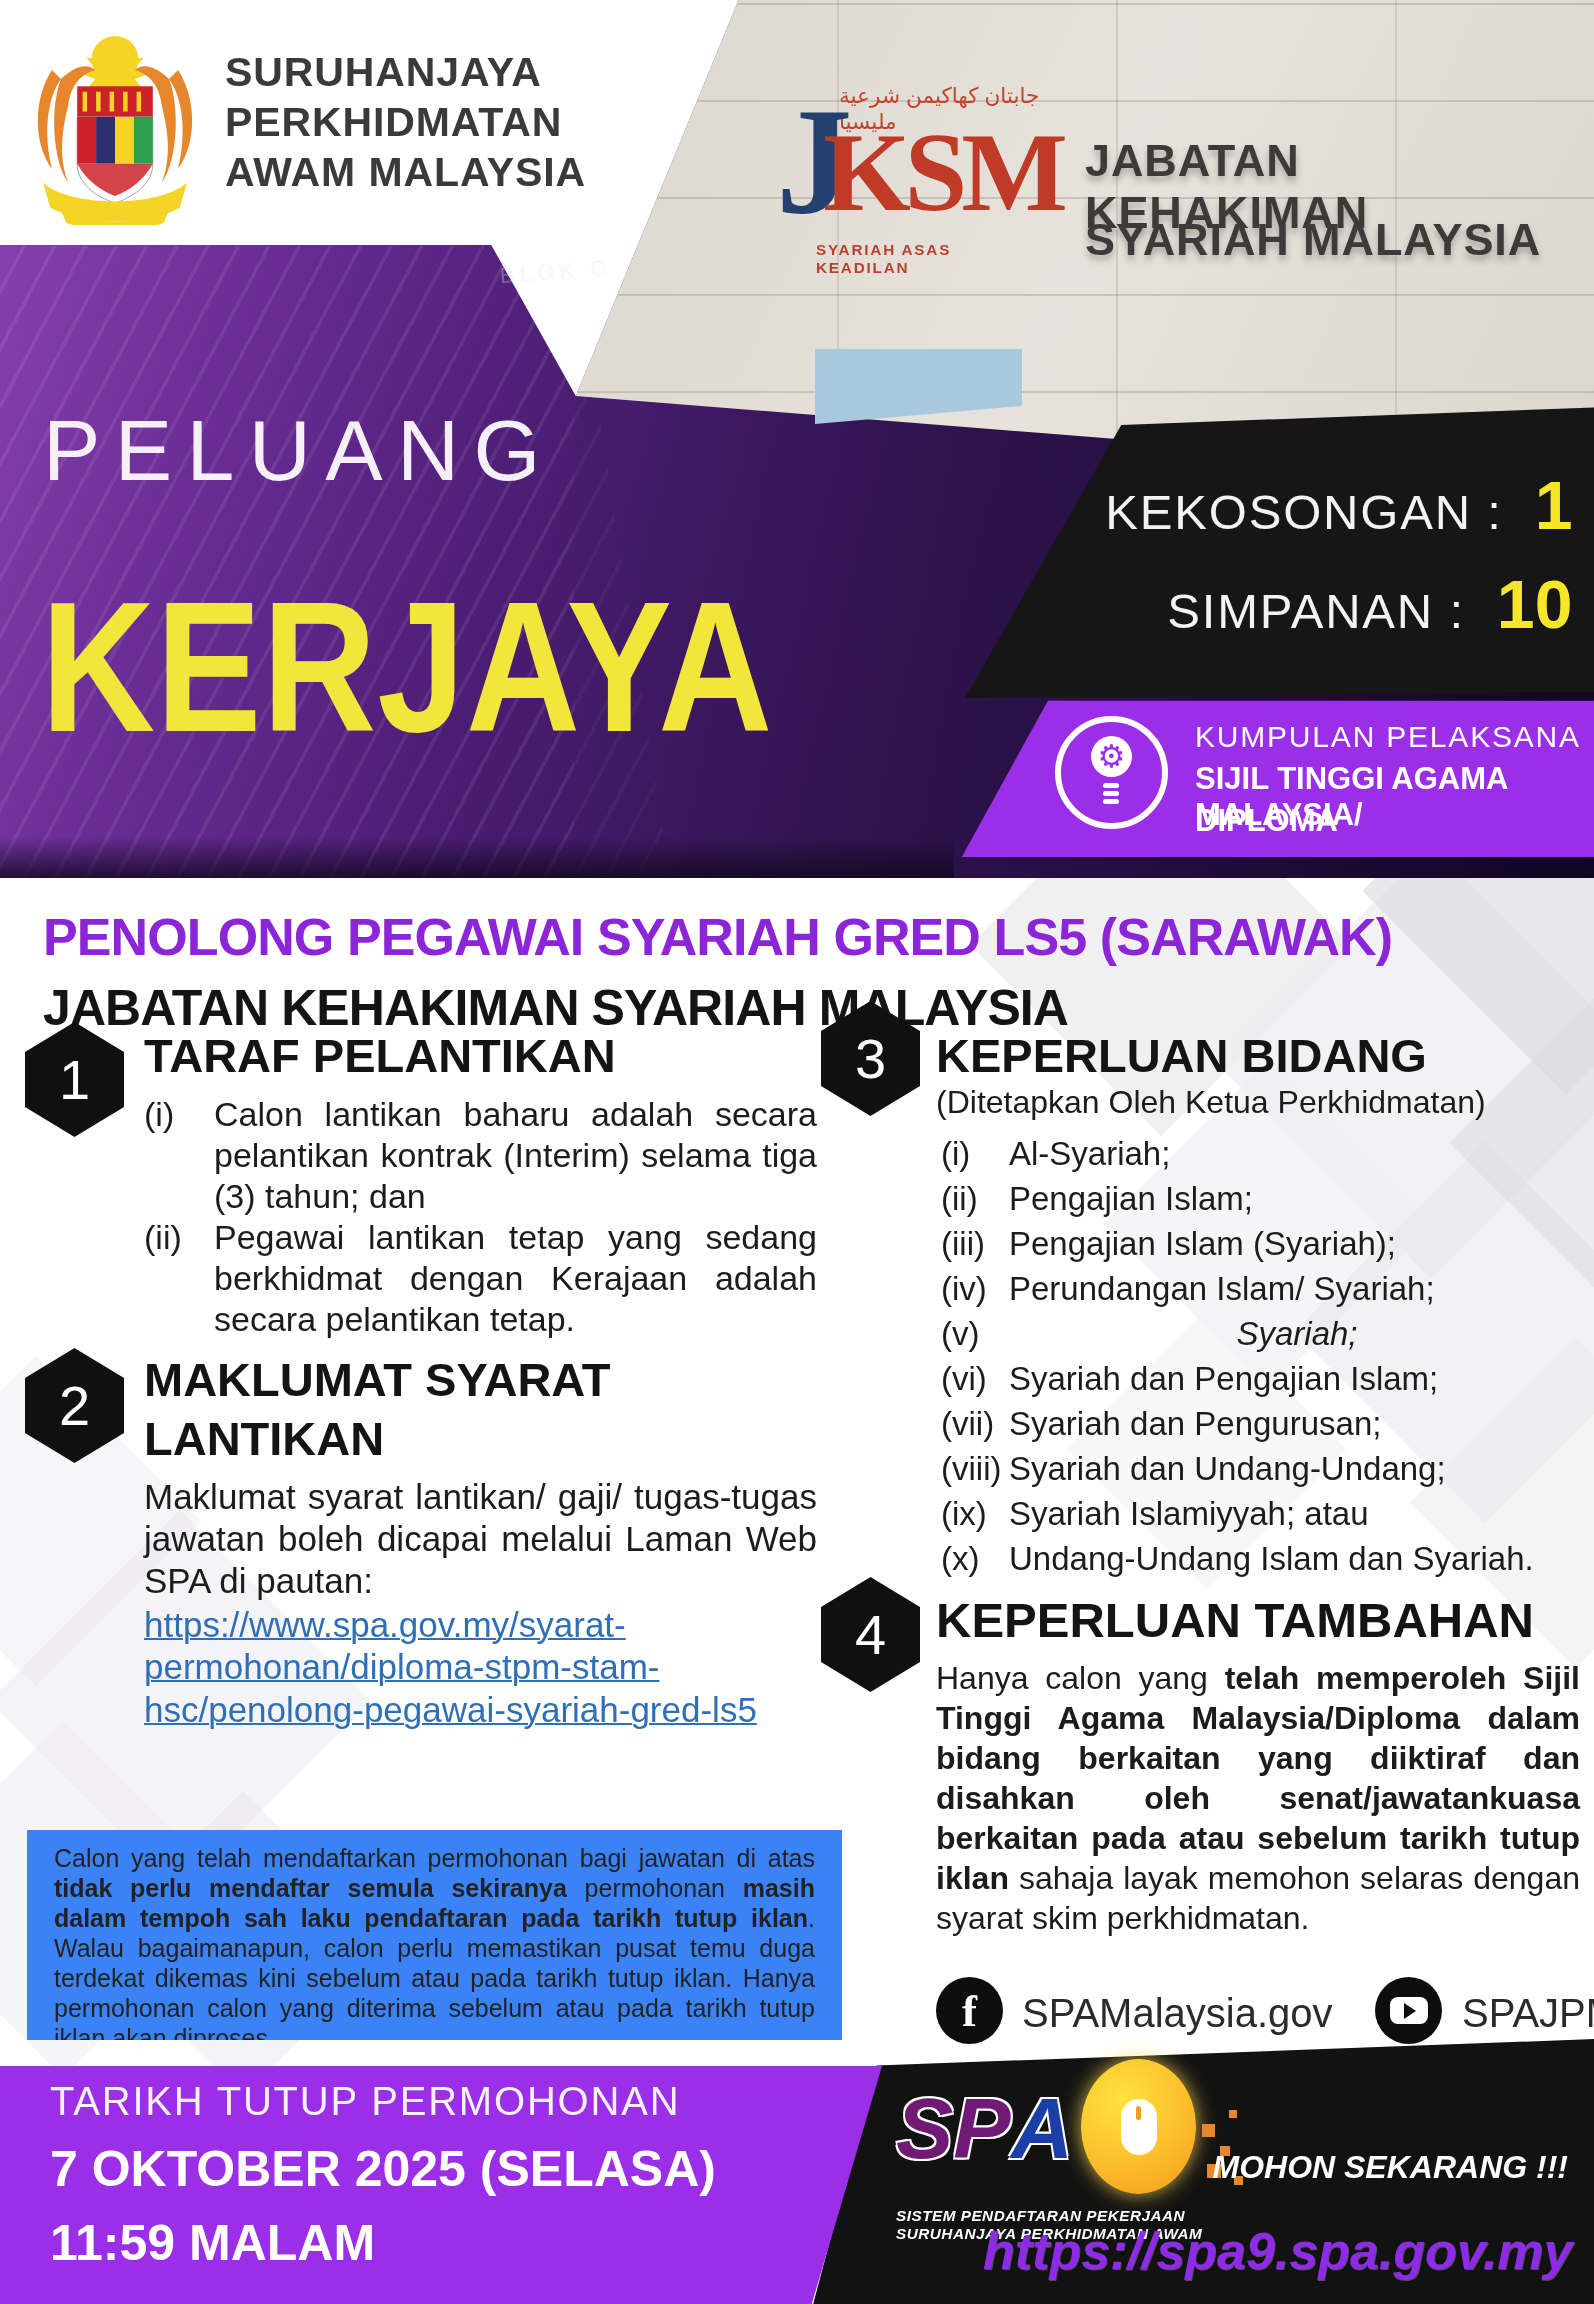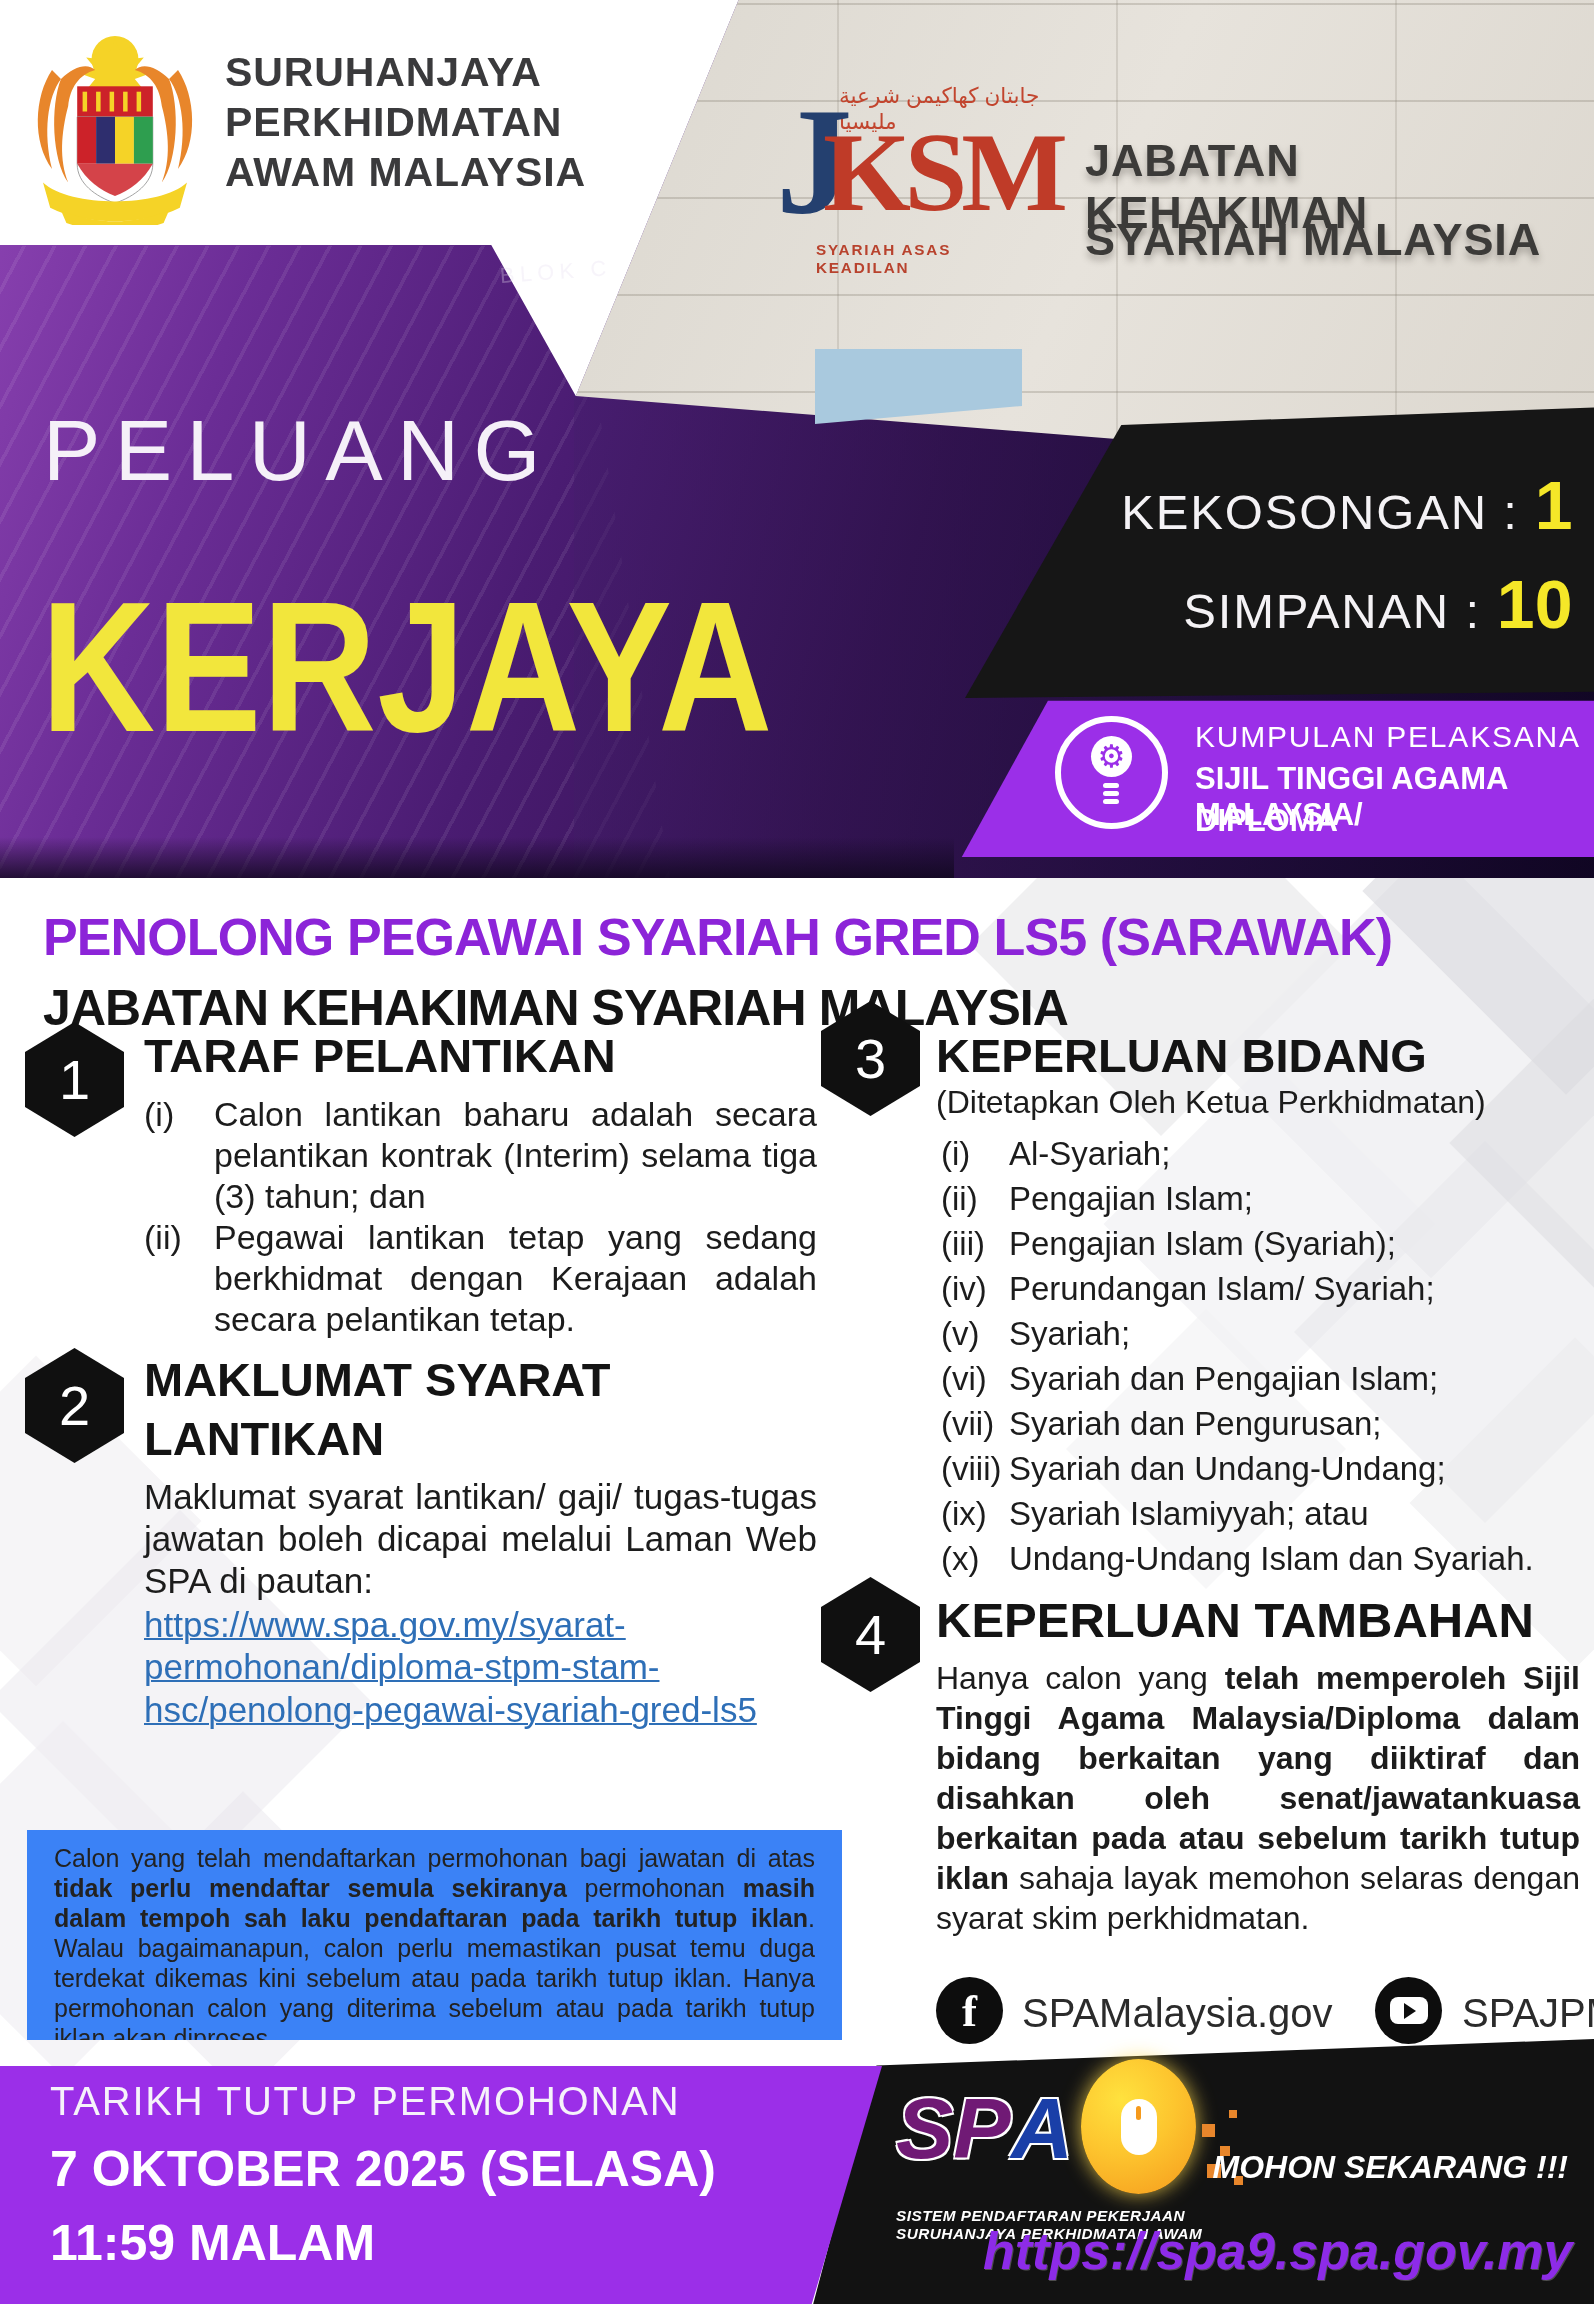--- a/index.html
+++ b/index.html
@@ -49,21 +49,21 @@
   .sign2{position:absolute;left:1085px;top:214px;z-index:2;font-size:45px;font-weight:700;color:#3c3b39;
          letter-spacing:0.9px;text-shadow:0 5.4px 7.2px rgba(60,55,50,.35);}
   .blok{position:absolute;left:500px;top:259px;font-size:21.6px;letter-spacing:5.4px;
         color:rgba(230,220,240,.32);transform:rotate(-4deg);}
   .peluang{position:absolute;left:43px;top:401px;font-size:86px;font-weight:200;color:#f5f0f8;
         letter-spacing:14.4px;z-index:2;}
   .kerjaya{position:absolute;left:41px;top:560px;font-size:158px;font-weight:800;color:#f2e63c;
         letter-spacing:0.9px;transform:scaleY(1.18);transform-origin:top left;z-index:2;}
   .blackpanel{position:absolute;left:0;top:0;width:100%;height:100%;background:#161616;
         clip-path:polygon(70.3% 48.4%,100% 46.4%,100% 78.8%,60.5% 79.5%);}
-  .vac-row{position:absolute;right:22.5px;display:flex;align-items:baseline;gap:16px;z-index:2;}
+  .vac-row{position:absolute;right:22.5px;display:flex;align-items:baseline;gap:32px;z-index:2;}
   .vac-label{font-size:49px;font-weight:300;color:#f4f2f5;letter-spacing:1.8px;}
   .vac-value{font-size:68px;font-weight:800;color:#f5e728;}
   .ribbon{position:absolute;left:0;top:0;width:100%;height:100%;background:#9b2fe8;
         clip-path:polygon(65.7% 79.8%,100% 79.8%,100% 97.6%,60.3% 97.6%);}
   .bulb-circle{position:absolute;left:1055px;top:716px;width:113px;height:113px;border:6.3px solid #ffffff;
         border-radius:50%;z-index:2;}
   .bulb{position:absolute;left:30px;top:14.4px;width:41px;height:41px;background:#ffffff;border-radius:50%;}
   .bulb-gear{position:absolute;left:0;top:0;width:100%;height:100%;display:flex;align-items:center;
         justify-content:center;font-size:31px;color:#9b2fe8;}
   .bulb-base{position:absolute;left:42px;width:16px;height:4.5px;background:#ffffff;border-radius:2.7px;}
@@ -275,21 +275,21 @@
     <div class="item-row">
         <span class="item-lbl">(iii)</span>
         <span class="item-txt" style="text-align:left;">Pengajian Islam (Syariah);</span>
       </div>
     <div class="item-row">
         <span class="item-lbl">(iv)</span>
         <span class="item-txt" style="text-align:left;">Perundangan Islam/ Syariah;</span>
       </div>
     <div class="item-row">
         <span class="item-lbl">(v)</span>
-        <span class="item-txt" style="text-align:left;">Syariah;</span>
+        <span class="item-txt" style="text-align:center;font-style:italic;">Syariah;</span>
       </div>
     <div class="item-row">
         <span class="item-lbl">(vi)</span>
         <span class="item-txt" style="text-align:left;">Syariah dan Pengajian Islam;</span>
       </div>
     <div class="item-row">
         <span class="item-lbl">(vii)</span>
         <span class="item-txt" style="text-align:left;">Syariah dan Pengurusan;</span>
       </div>
     <div class="item-row">

